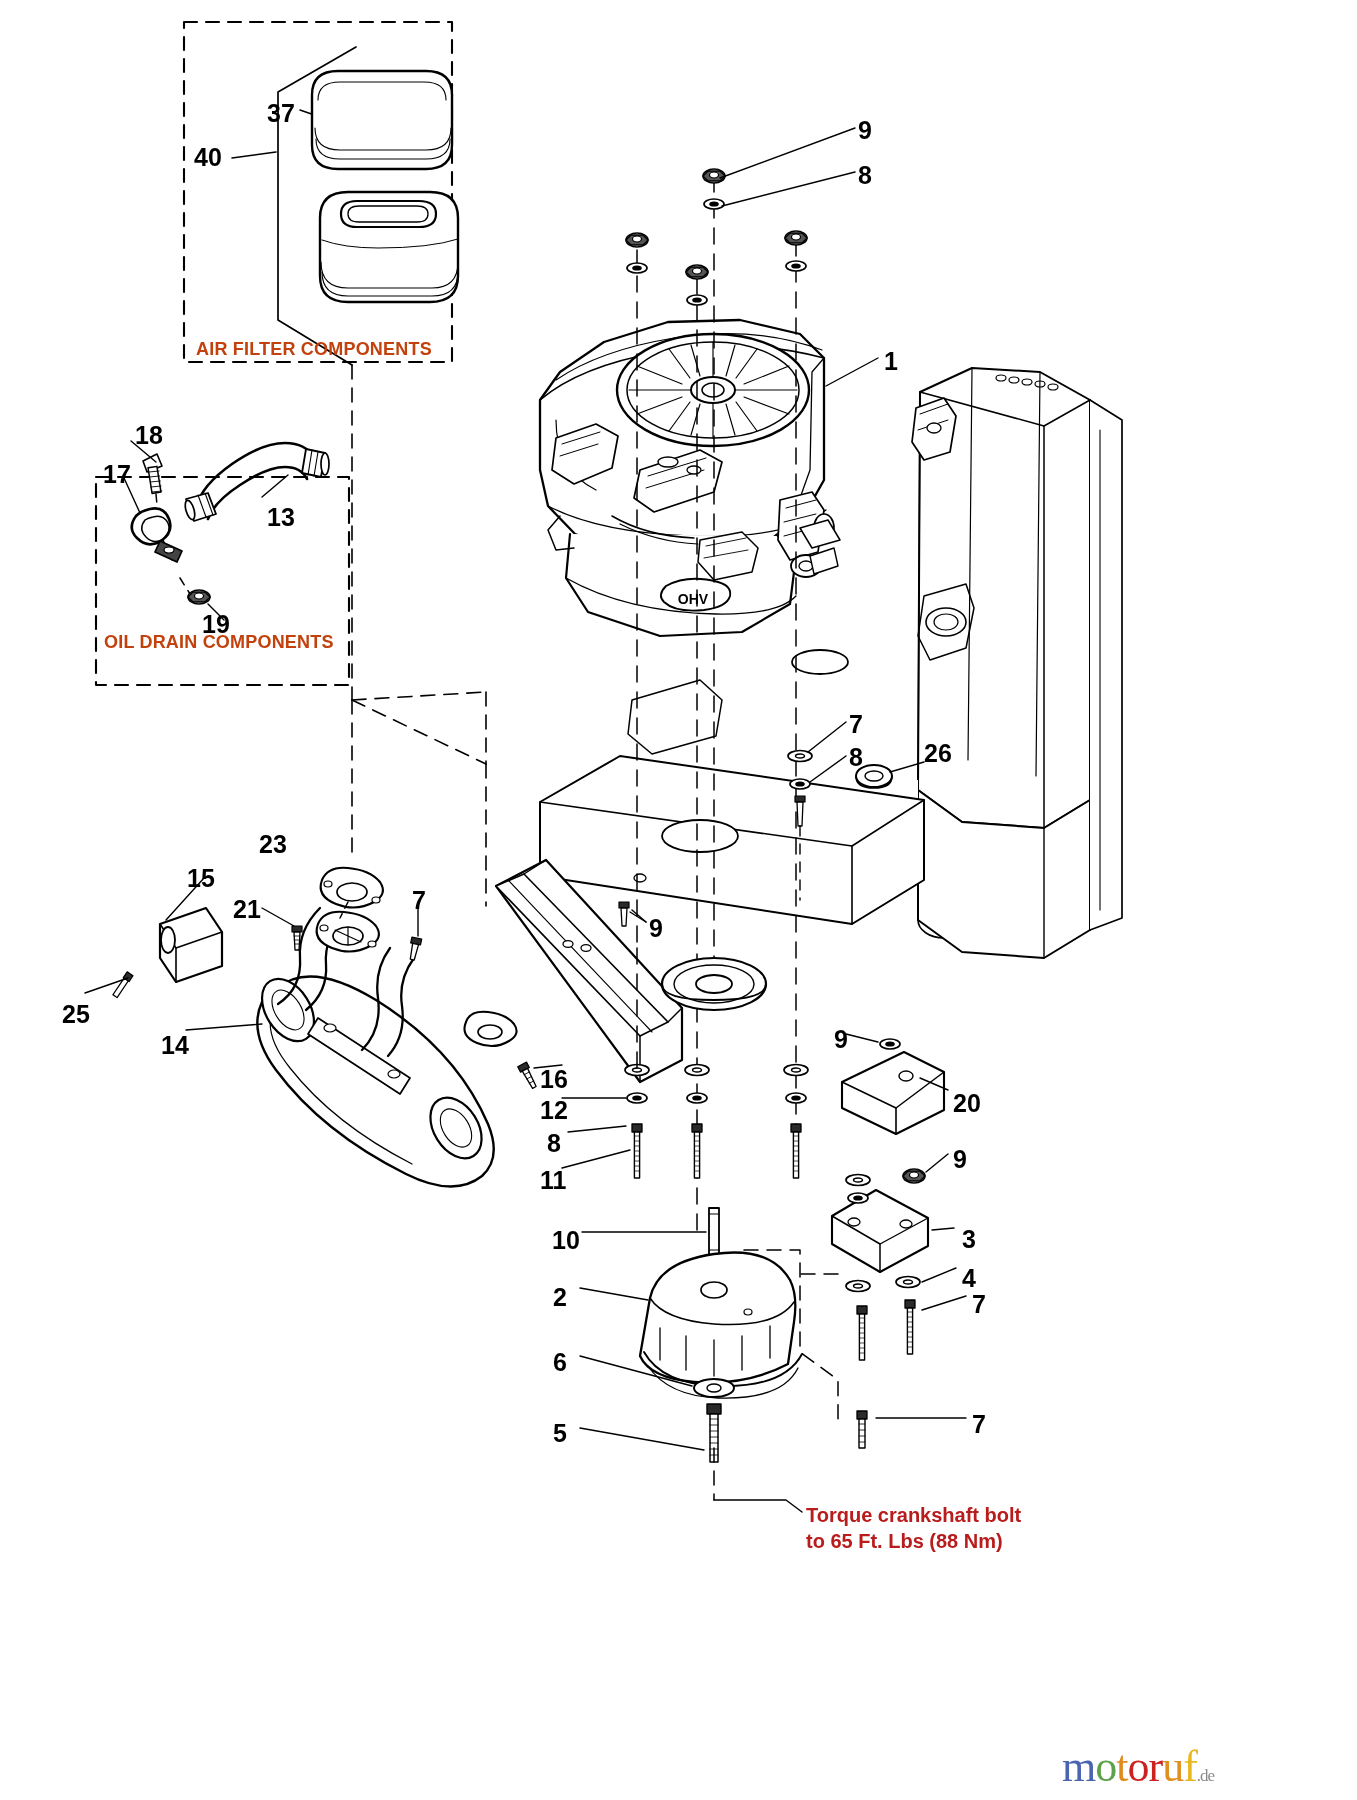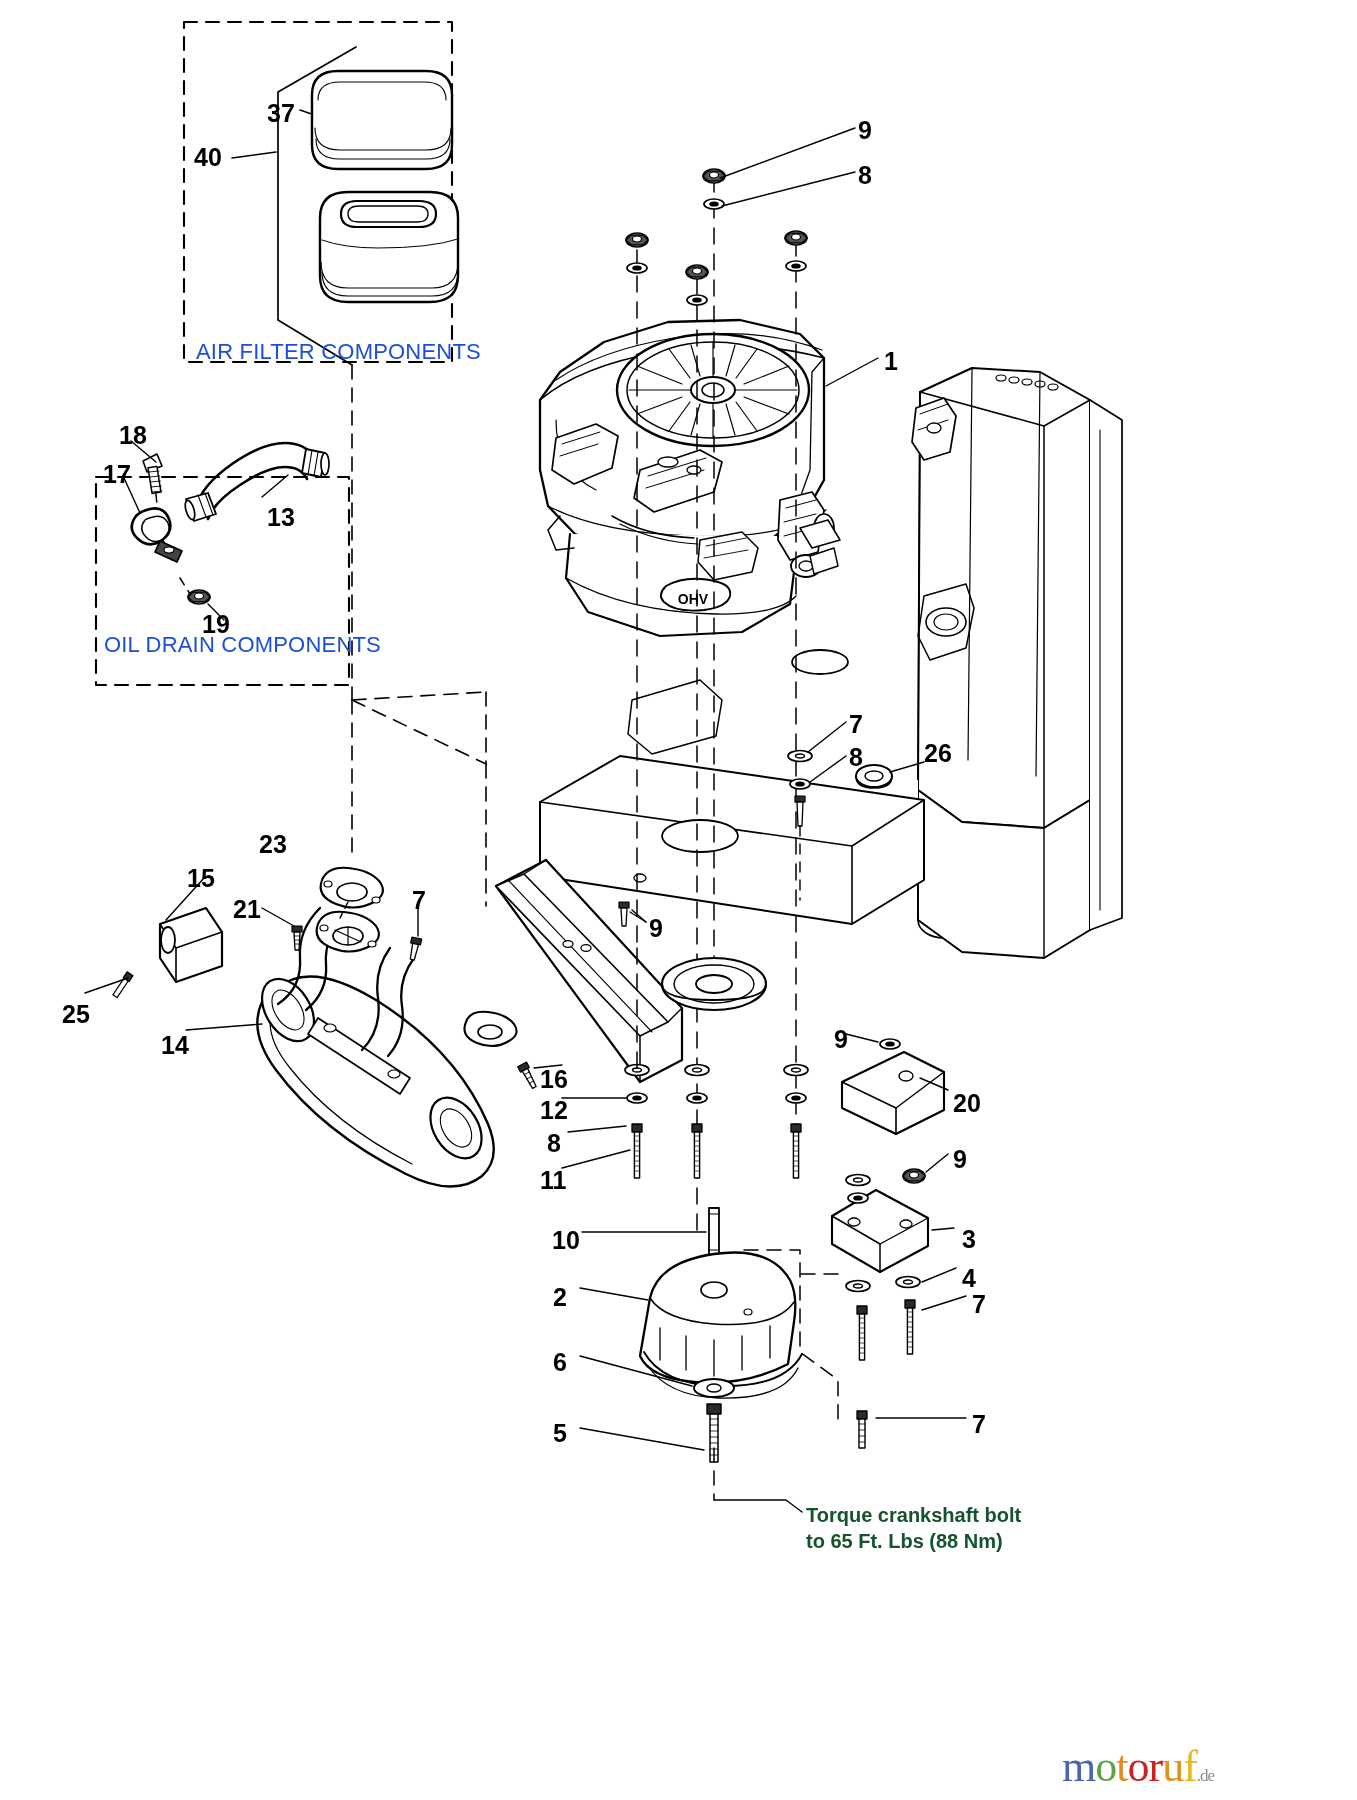--- a/index.html
+++ b/index.html
@@ -5,24 +5,24 @@
 <style>
   html,body{margin:0;padding:0;background:#ffffff;}
   body{width:1357px;height:1800px;position:relative;overflow:hidden;
        font-family:"Liberation Sans",sans-serif;}
   #stage{position:absolute;left:0;top:0;width:1357px;height:1800px;background:#fff;}
   svg.layer{position:absolute;left:0;top:0;width:1357px;height:1800px;}
   .callout{position:absolute;font-family:"Liberation Sans",sans-serif;
            font-weight:bold;font-size:25px;color:#000;line-height:1;
            white-space:nowrap;}
   .boxlabel{position:absolute;font-family:"Liberation Sans",sans-serif;
-            font-weight:normal;font-size:22px;letter-spacing:.2px;color:#1d4ed8;
+            font-weight:bold;font-size:18px;letter-spacing:.2px;color:#c2410c;
             white-space:nowrap;}
   .note{position:absolute;font-family:"Liberation Sans",sans-serif;
-        font-weight:bold;font-size:20px;color:#14532d;line-height:1.32;
+        font-weight:bold;font-size:20px;color:#b91c1c;line-height:1.32;
         white-space:nowrap;}
   .wm{position:absolute;font-family:"Liberation Serif",serif;font-size:44px;
       letter-spacing:-1px;line-height:1;white-space:nowrap;}
   .wm .dot{font-size:17px;color:#8a8a8a;}
 </style>
 </head>
 <body>
 
 <div id="stage">
 
@@ -519,21 +519,21 @@
 
       <path d="M562,1098 L626,1098" stroke-width="1.4"></path>
       <path d="M568,1132 L626,1126" stroke-width="1.4"></path>
       <path d="M562,1168 L630,1150" stroke-width="1.4"></path>
 
     </g>
   </svg>
 
   <div class="callout" style="left:194px;top:145px">40</div>
   <div class="callout" style="left:267px;top:101px">37</div>
-  <div class="callout" style="left:119px;top:423px">18</div>
+  <div class="callout" style="left:135px;top:423px">18</div>
   <div class="callout" style="left:103px;top:462px">17</div>
   <div class="callout" style="left:267px;top:505px">13</div>
   <div class="callout" style="left:202px;top:612px">19</div>
   <div class="callout" style="left:858px;top:118px">9</div>
   <div class="callout" style="left:858px;top:163px">8</div>
   <div class="callout" style="left:884px;top:349px">1</div>
   <div class="callout" style="left:849px;top:712px">7</div>
   <div class="callout" style="left:849px;top:745px">8</div>
   <div class="callout" style="left:924px;top:741px">26</div>
   <div class="callout" style="left:259px;top:832px">23</div>

